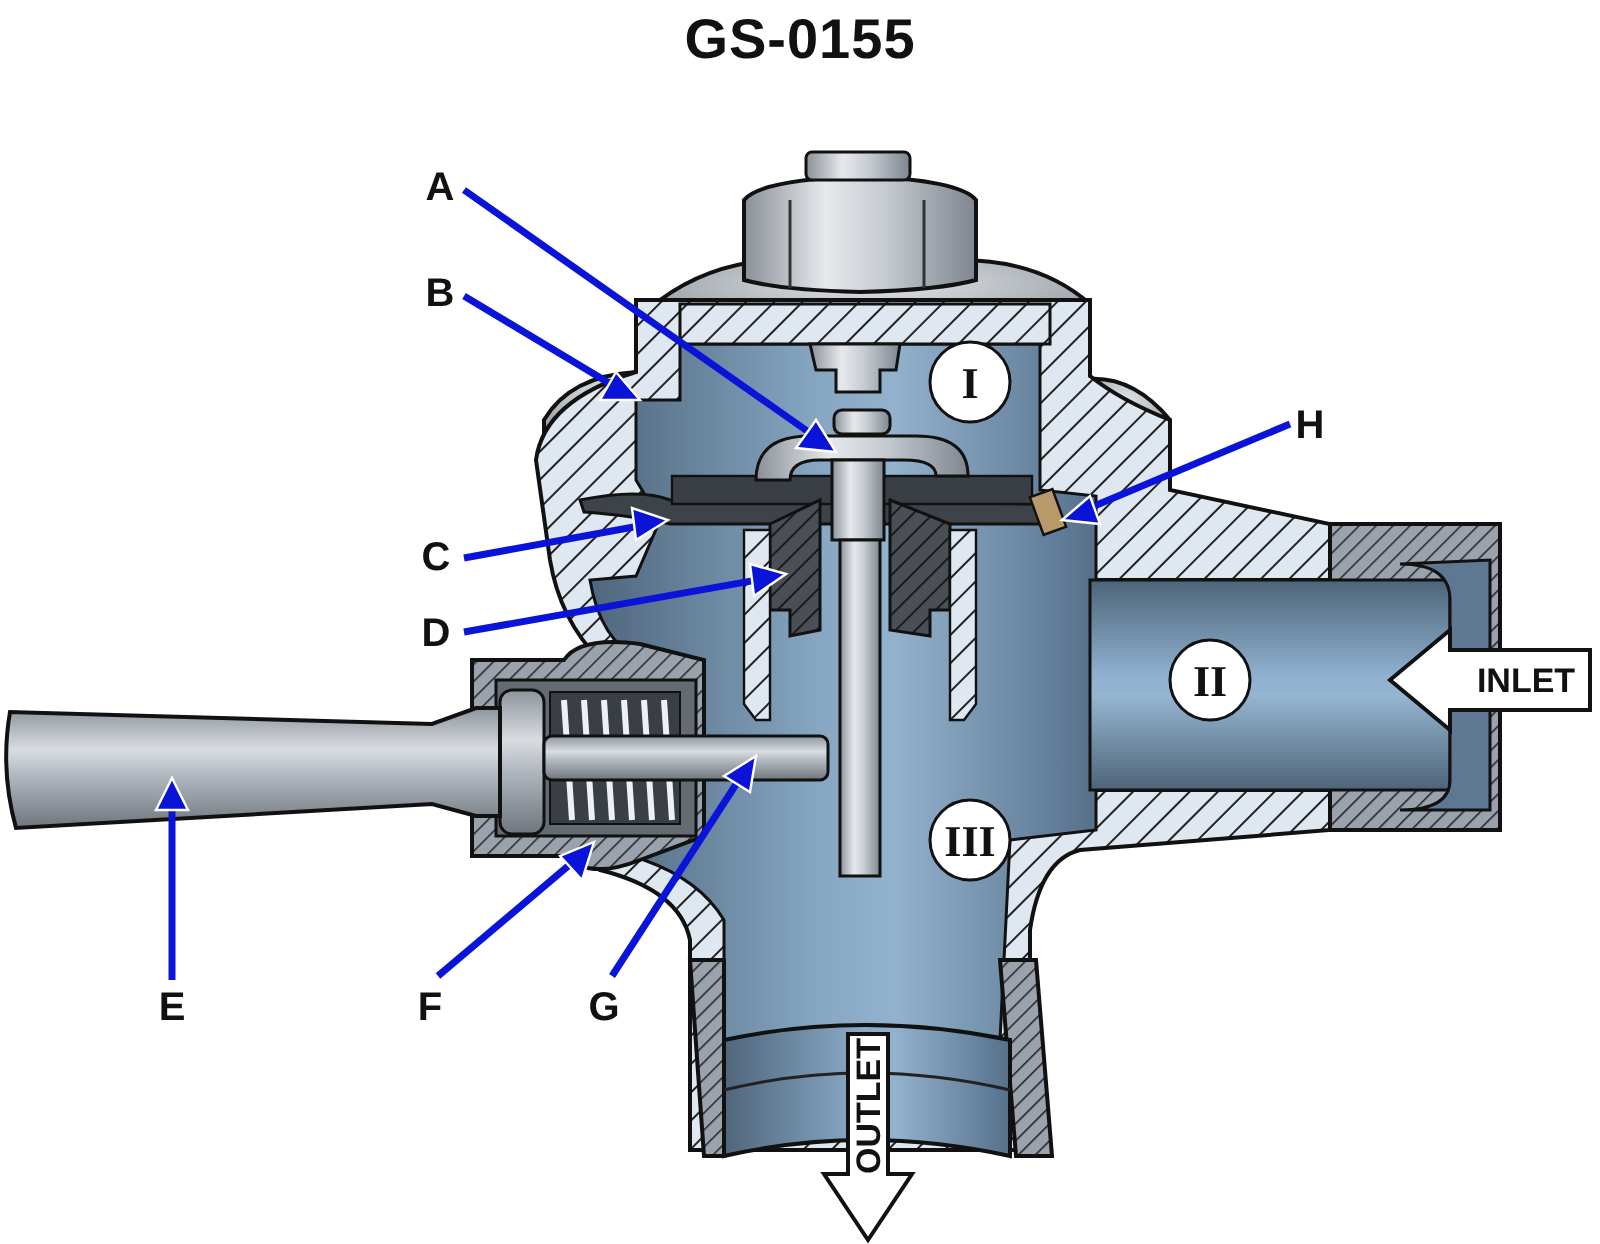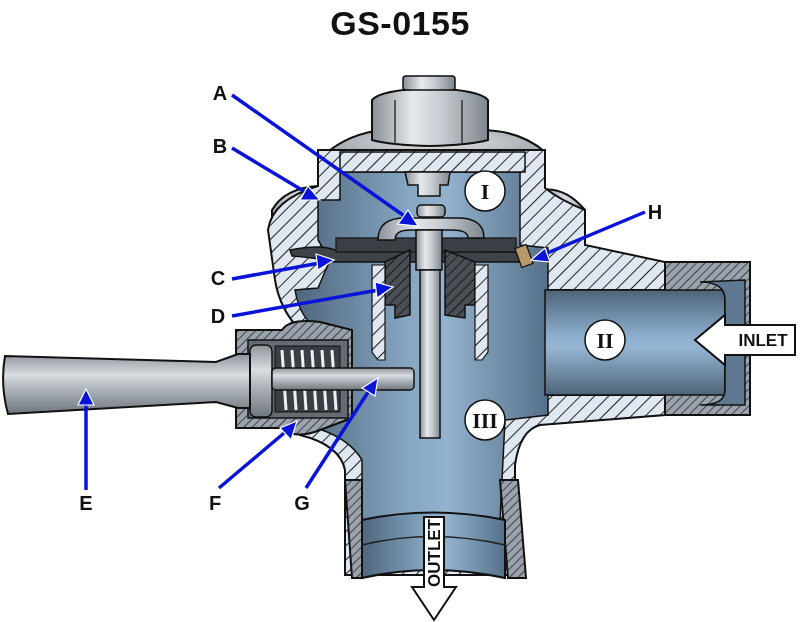--- a/index.html
+++ b/index.html
@@ -1,17 +1,17 @@
 <!DOCTYPE html>
 <html><head>
 <meta charset="utf-8">
 <style>
   html, body { margin: 0; padding: 0; background: #ffffff; }
   body { width: 800px; height: 622px; position: relative; overflow: hidden; font-family: "Liberation Sans", sans-serif; }
-  #title { position: absolute; left: 0; top: 4px; width: 800px; text-align: center; font-family: "Liberation Sans", sans-serif; font-weight: bold; font-size: 34px; color: #111; letter-spacing: 0.5px; }
+  #title { position: absolute; left: 0; top: 4px; width: 800px; text-align: center; font-family: "Liberation Sans", sans-serif; font-weight: bold; font-size: 28px; color: #111; letter-spacing: 0.5px; }
   svg#diagram { position: absolute; left: 0; top: 0; }
   .lbl { font-family: "Liberation Sans", sans-serif; font-weight: bold; font-size: 20px; fill: #111; }
   .roman { font-family: "Liberation Serif", serif; font-weight: bold; font-size: 22px; fill: #111; }
   .flowtxt { font-family: "Liberation Sans", sans-serif; font-weight: bold; font-size: 17px; fill: #111; }
   .leader { stroke: #0a14d8; stroke-width: 3.5; fill: none; }
   .arrowhead { fill: #0a14d8; stroke: #ffffff; stroke-width: 1.2; }
   .outline { stroke: #111; stroke-width: 2; }
 </style>
 </head>
 <body>

